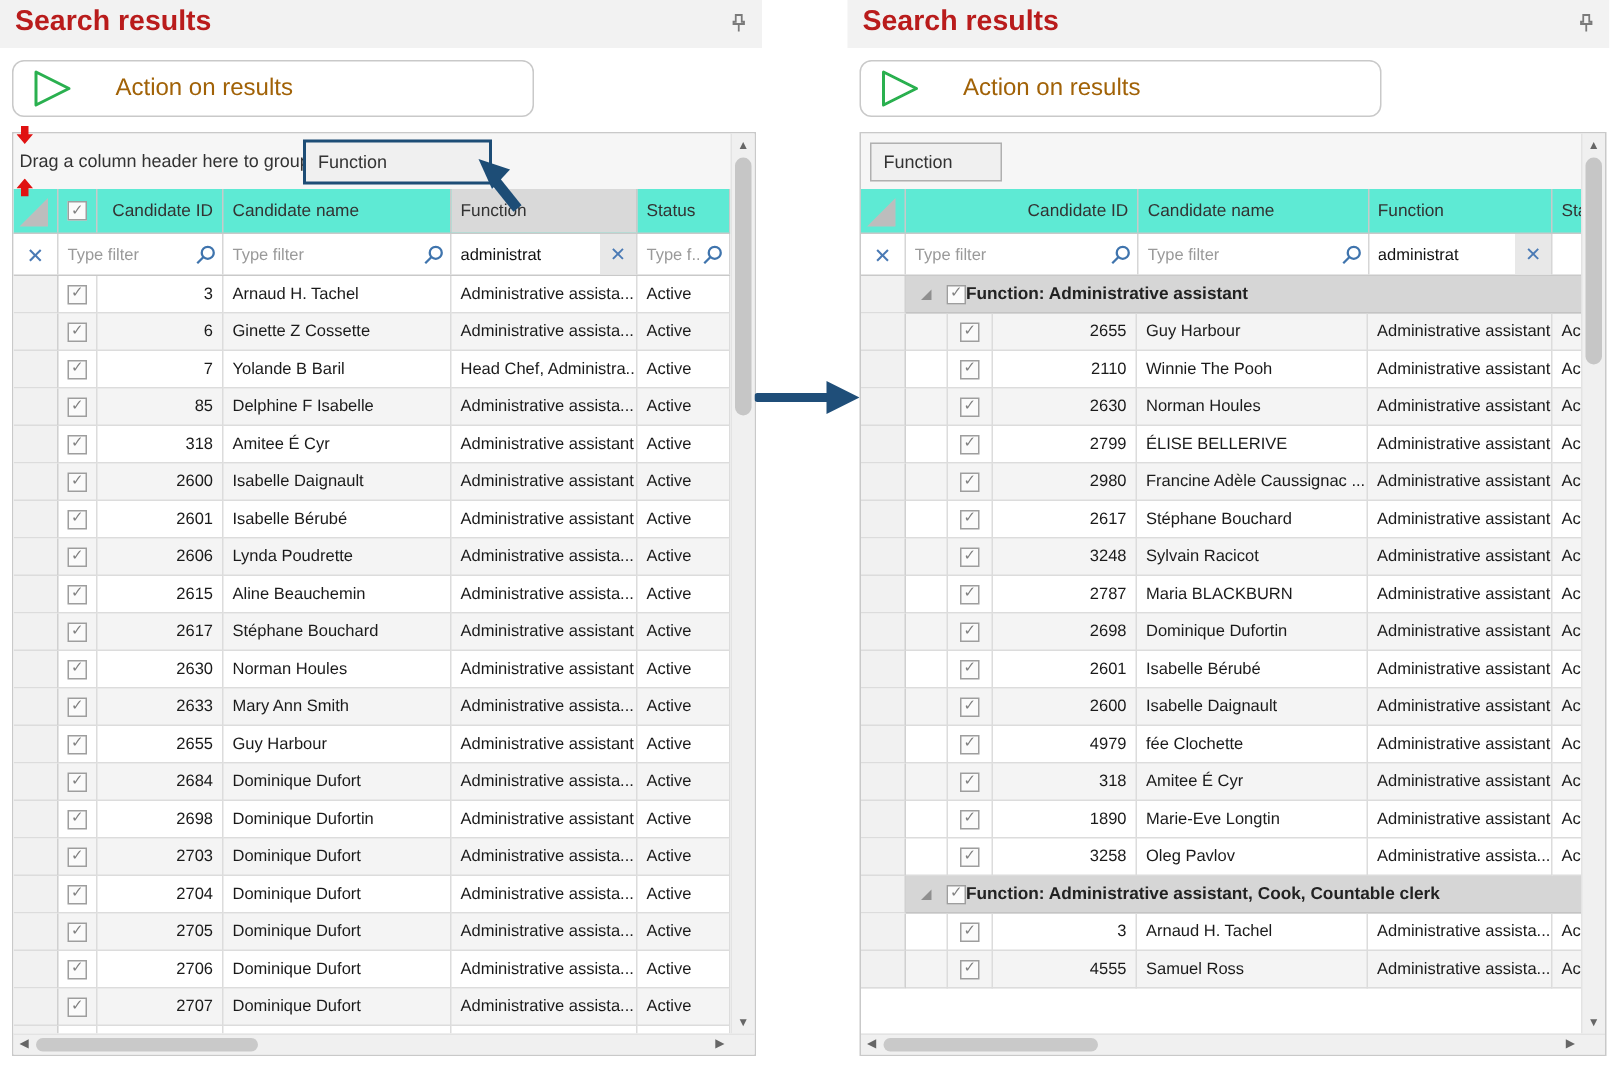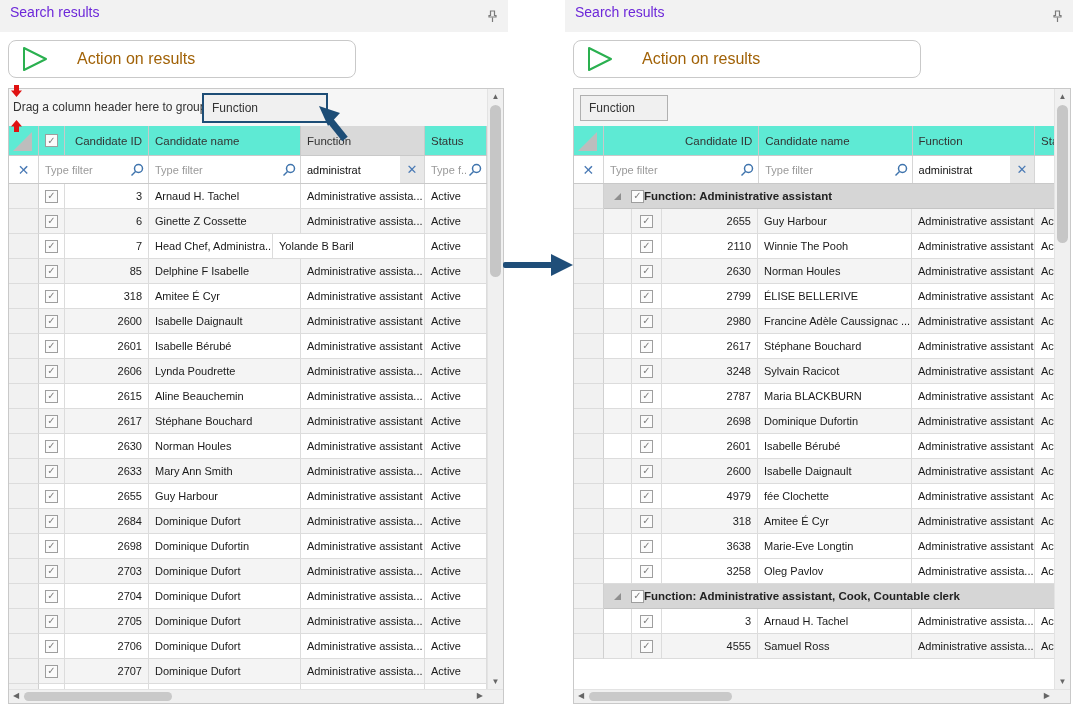--- a/index.html
+++ b/index.html
@@ -1,21 +1,21 @@
 <!DOCTYPE html>
 <html><head>
 <meta charset="utf-8">
 <style>
   html,body{margin:0;padding:0;}
   body{width:1073px;height:713px;position:relative;background:#ffffff;
        font-family:"Liberation Sans",sans-serif;overflow:hidden;}
   .panel{position:absolute;top:0;width:508px;height:713px;background:#fff;}
   #panel-left{left:0;} #panel-right{left:565px;}
   .titlebar{position:absolute;left:0;top:0;width:100%;height:32px;background:#f2f2f2;}
-  .title{position:absolute;left:10px;top:4px;font-size:14px;color:#6d28d9;}
+  .title{position:absolute;left:10px;top:4px;font-size:19px;color:#b91c1c;font-weight:bold;}
   .pin{position:absolute;right:10px;top:9px;cursor:pointer;}
   .action-btn{position:absolute;left:8px;top:40px;width:348px;height:38px;border:1px solid #c9c9c9;
        border-radius:8px;background:#fff;display:flex;align-items:center;box-sizing:border-box;cursor:pointer;}
   .play{margin-left:12px;display:flex;}
   .action-label{margin-left:28px;font-size:16px;color:#a16207;}
 
   .grid{position:absolute;left:8px;top:88px;border:1px solid #c9c9c9;background:#fff;box-sizing:border-box;}
   #grid-left{width:496px;height:616px;}
   #grid-right{width:498px;height:616px;}
   .grid-content{position:absolute;left:0;top:0;bottom:14px;right:16px;overflow:hidden;}
@@ -184,22 +184,22 @@
             <div class="cell l-name">Ginette Z Cossette</div>
             <div class="cell l-fn">Administrative assista...</div>
             <div class="cell l-st">Active</div>
           </div>
           <div class="grid-row">
             <div class="cell ind l-ind"></div>
             <div class="cell cb l-cb">
               <span class="cbx"></span>
             </div>
             <div class="cell num l-id">7</div>
+            <div class="cell l-name">Yolande B Baril</div>
             <div class="cell l-fn">Head Chef, Administra...</div>
-            <div class="cell l-name">Yolande B Baril</div>
             <div class="cell l-st">Active</div>
           </div>
           <div class="grid-row odd">
             <div class="cell ind l-ind"></div>
             <div class="cell cb l-cb">
               <span class="cbx"></span>
             </div>
             <div class="cell num l-id">85</div>
             <div class="cell l-name">Delphine F Isabelle</div>
             <div class="cell l-fn">Administrative assista...</div>
@@ -625,21 +625,21 @@
             <div class="cell r-name">Amitee É Cyr</div>
             <div class="cell r-fn">Administrative assistant</div>
             <div class="cell r-st">Active</div>
           </div>
           <div class="grid-row">
             <div class="cell ind r-ind"></div>
             <div class="cell indent r-indent"></div>
             <div class="cell cb2 r-cb">
               <span class="cbx"></span>
             </div>
-            <div class="cell num r-id">3638</div>
+            <div class="cell num r-id">1890</div>
             <div class="cell r-name">Marie-Eve Longtin</div>
             <div class="cell r-fn">Administrative assistant</div>
             <div class="cell r-st">Active</div>
           </div>
           <div class="grid-row">
             <div class="cell ind r-ind"></div>
             <div class="cell indent r-indent"></div>
             <div class="cell cb2 r-cb">
               <span class="cbx"></span>
             </div>

